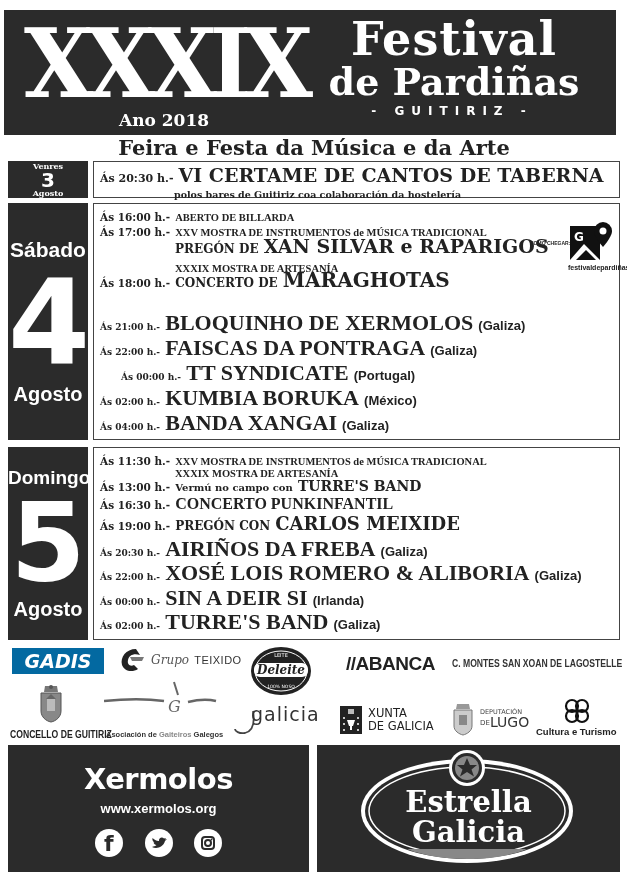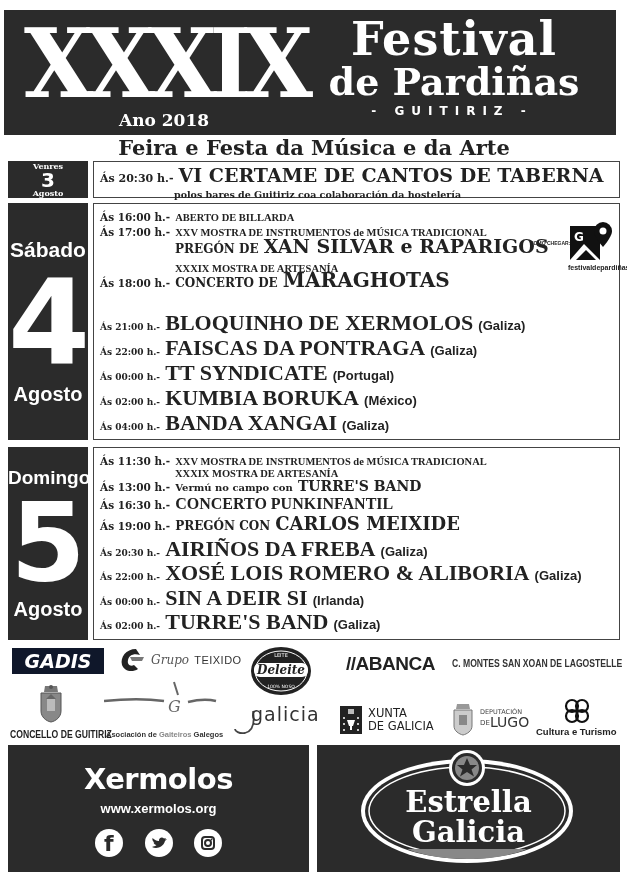--- a/index.html
+++ b/index.html
@@ -143,21 +143,21 @@
   <div class="row" style="top:106px;">
     <span class="time" style="font-size:9px;">Ás 21:00 h.-</span>
     <span class="ev-lg">BLOQUINHO DE XERMOLOS</span>
     <span class="country">(Galiza)</span>
   </div>
   <div class="row" style="top:131px;">
     <span class="time" style="font-size:9px;">Ás 22:00 h.-</span>
     <span class="ev-lg">FAISCAS DA PONTRAGA</span>
     <span class="country">(Galiza)</span>
   </div>
-  <div class="row" style="top:156px;">
+  <div class="row" style="top:156px;margin-left:21px;">
     <span class="time" style="font-size:9px;">Ás 00:00 h.-</span>
     <span class="ev-lg">TT SYNDICATE</span>
     <span class="country">(Portugal)</span>
   </div>
   <div class="row" style="top:181px;">
     <span class="time" style="font-size:9px;">Ás 02:00 h.-</span>
     <span class="ev-lg">KUMBIA BORUKA</span>
     <span class="country">(México)</span>
   </div>
   <div class="row" style="top:206px;">
@@ -211,21 +211,21 @@
   </div>
   <div class="row" style="top:161px;">
     <span class="time" style="font-size:9px;">Ás 02:00 h.-</span>
     <span class="ev-lg">TURRE'S BAND</span>
     <span class="country">(Galiza)</span>
   </div>
 </div>
 
 <div class="sponsors">
 
-  <div class="sp" style="left:12px;top:3px;width:92px;height:26px;background:#0f172a;color:#fff;font-family:'DejaVu Sans',sans-serif;font-weight:bold;font-size:19px;line-height:26px;text-align:center;font-style:italic;">GADIS</div>
+  <div class="sp" style="left:12px;top:3px;width:92px;height:26px;background:#0369a1;color:#fff;font-family:'DejaVu Sans',sans-serif;font-weight:bold;font-size:19px;line-height:26px;text-align:center;font-style:italic;">GADIS</div>
 
   <div class="sp" style="left:118px;top:2px;height:28px;">
     <svg width="28" height="26" viewBox="0 0 28 26" style="vertical-align:middle;">
       <path d="M18 2 C8 2 2 10 4 18 C6 24 14 26 20 22 L16 18 C12 20 9 17 10 13 C11 8 16 6 22 8 Z" fill="#222"></path>
       <path d="M12 10 L26 10 L24 14 L14 14 Z" fill="#777"></path>
     </svg>
     <span style="font-family:'DejaVu Serif',serif;font-style:italic;font-size:12px;color:#555;vertical-align:middle;">Grupo</span>
     <span style="font-family:'Liberation Sans',sans-serif;font-size:11px;color:#333;vertical-align:middle;letter-spacing:0.5px;">TEIXIDO</span>
   </div>
 

